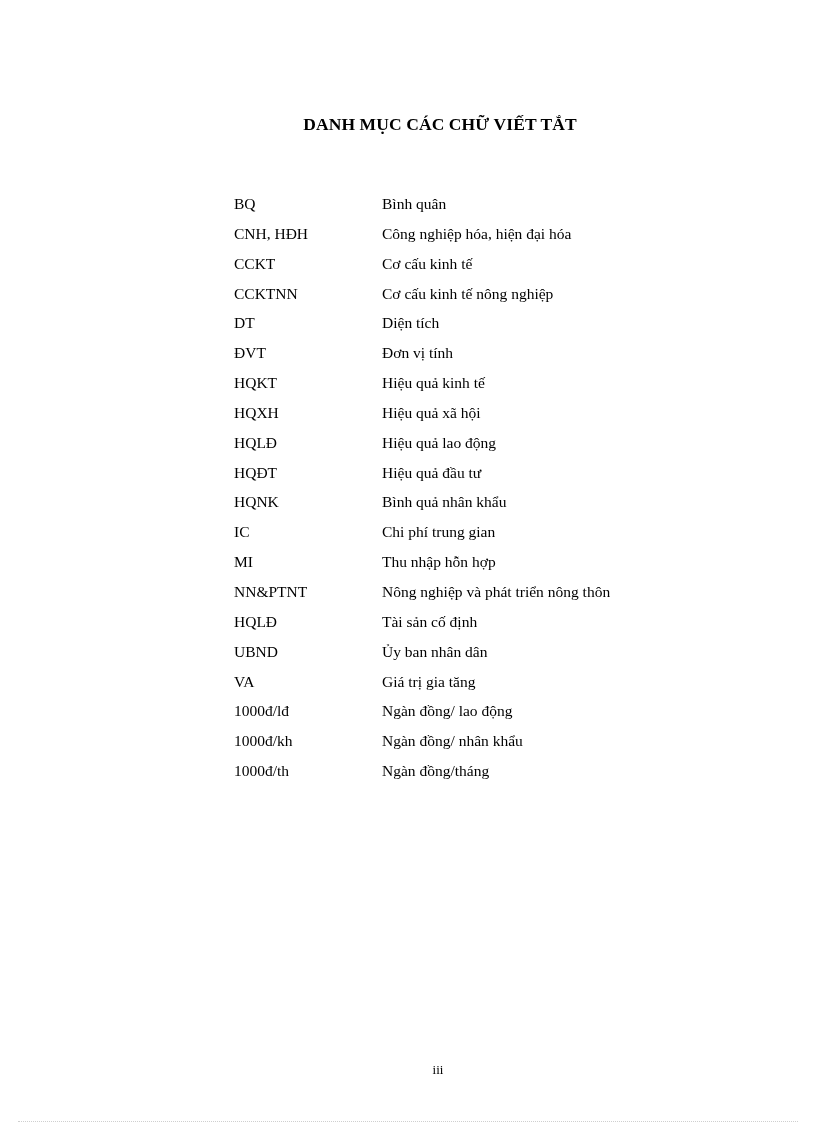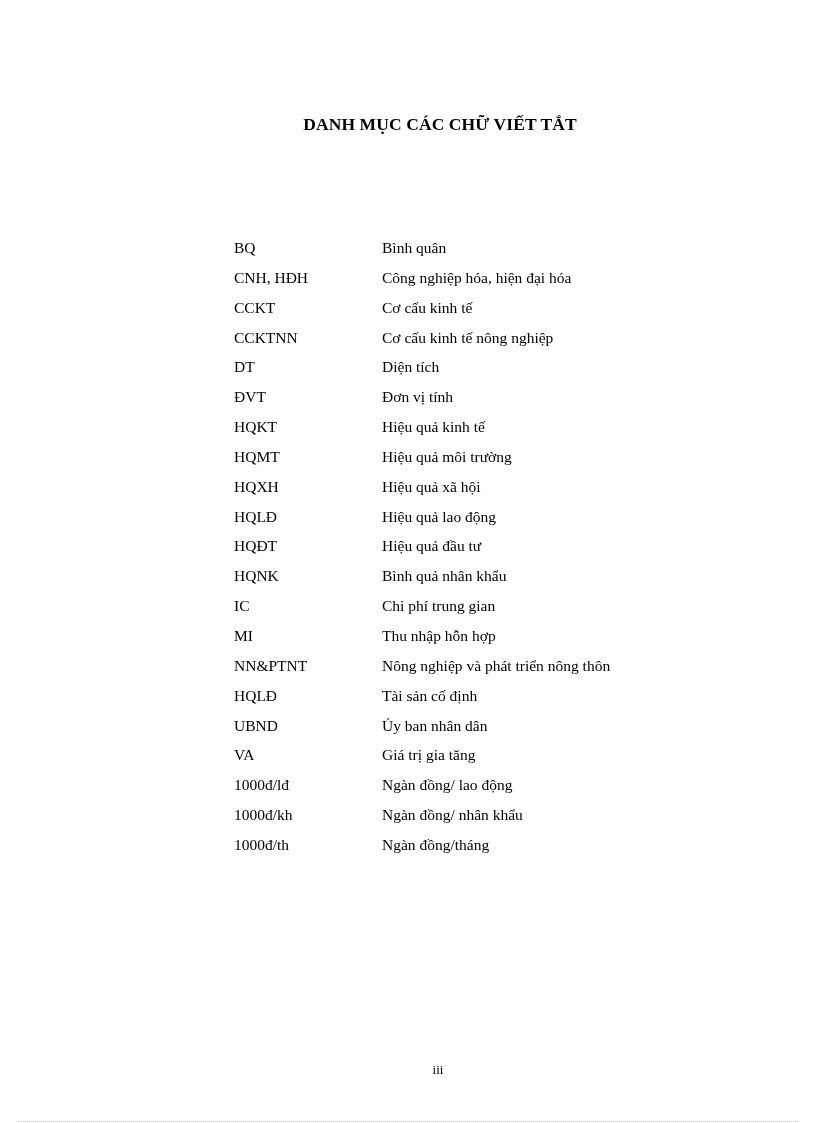--- a/index.html
+++ b/index.html
@@ -23,21 +23,20 @@
     text-align: center;
     font-size: 17.5px;
     font-weight: bold;
     letter-spacing: 0.1px;
   }
   .abbr-list {
     position: absolute;
     top: 194px;
     left: 234px;
     width: 460px;
-    margin-top: 44px;
   }
   .abbr-row {
     height: 29.85px;
     display: flex;
     align-items: flex-start;
     font-size: 15.5px;
     line-height: 20px;
   }
   .abbr-term {
     width: 148px;
@@ -92,24 +91,20 @@
     </div>
   <div class="abbr-row">
       <span class="abbr-term">ĐVT</span>
       <span class="abbr-def">Đơn vị tính</span>
     </div>
   <div class="abbr-row">
       <span class="abbr-term">HQKT</span>
       <span class="abbr-def">Hiệu quả kinh tế</span>
     </div>
   <div class="abbr-row">
-      <span class="abbr-term">HQMT</span>
-      <span class="abbr-def">Hiệu quả môi trường</span>
-    </div>
-  <div class="abbr-row">
       <span class="abbr-term">HQXH</span>
       <span class="abbr-def">Hiệu quả xã hội</span>
     </div>
   <div class="abbr-row">
       <span class="abbr-term">HQLĐ</span>
       <span class="abbr-def">Hiệu quả lao động</span>
     </div>
   <div class="abbr-row">
       <span class="abbr-term">HQĐT</span>
       <span class="abbr-def">Hiệu quả đầu tư</span>

